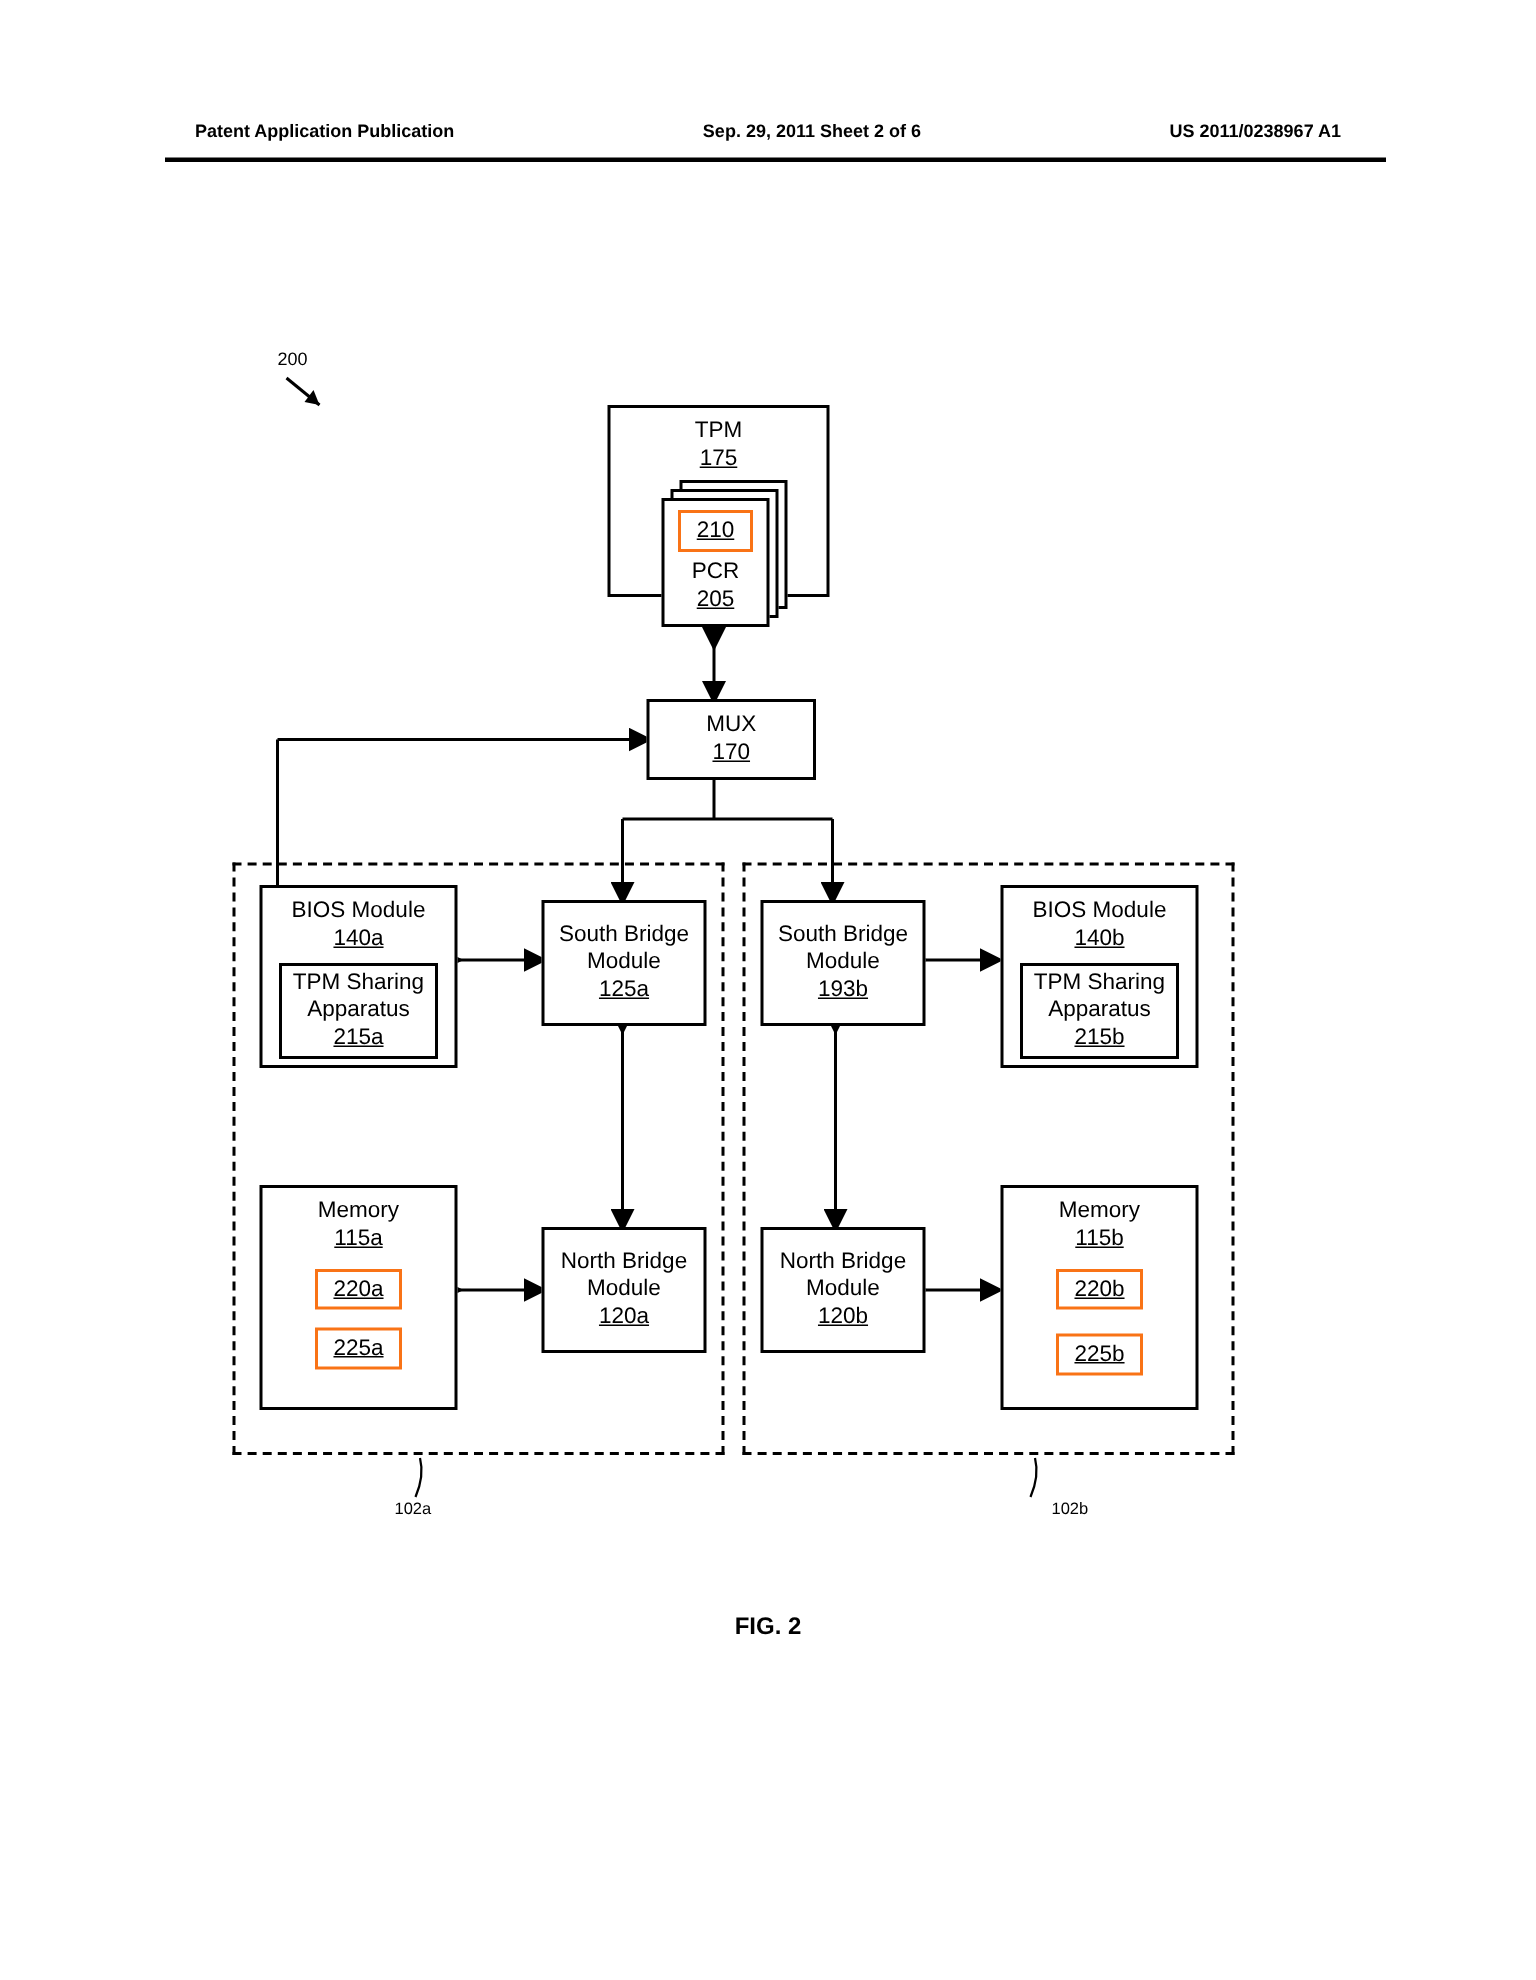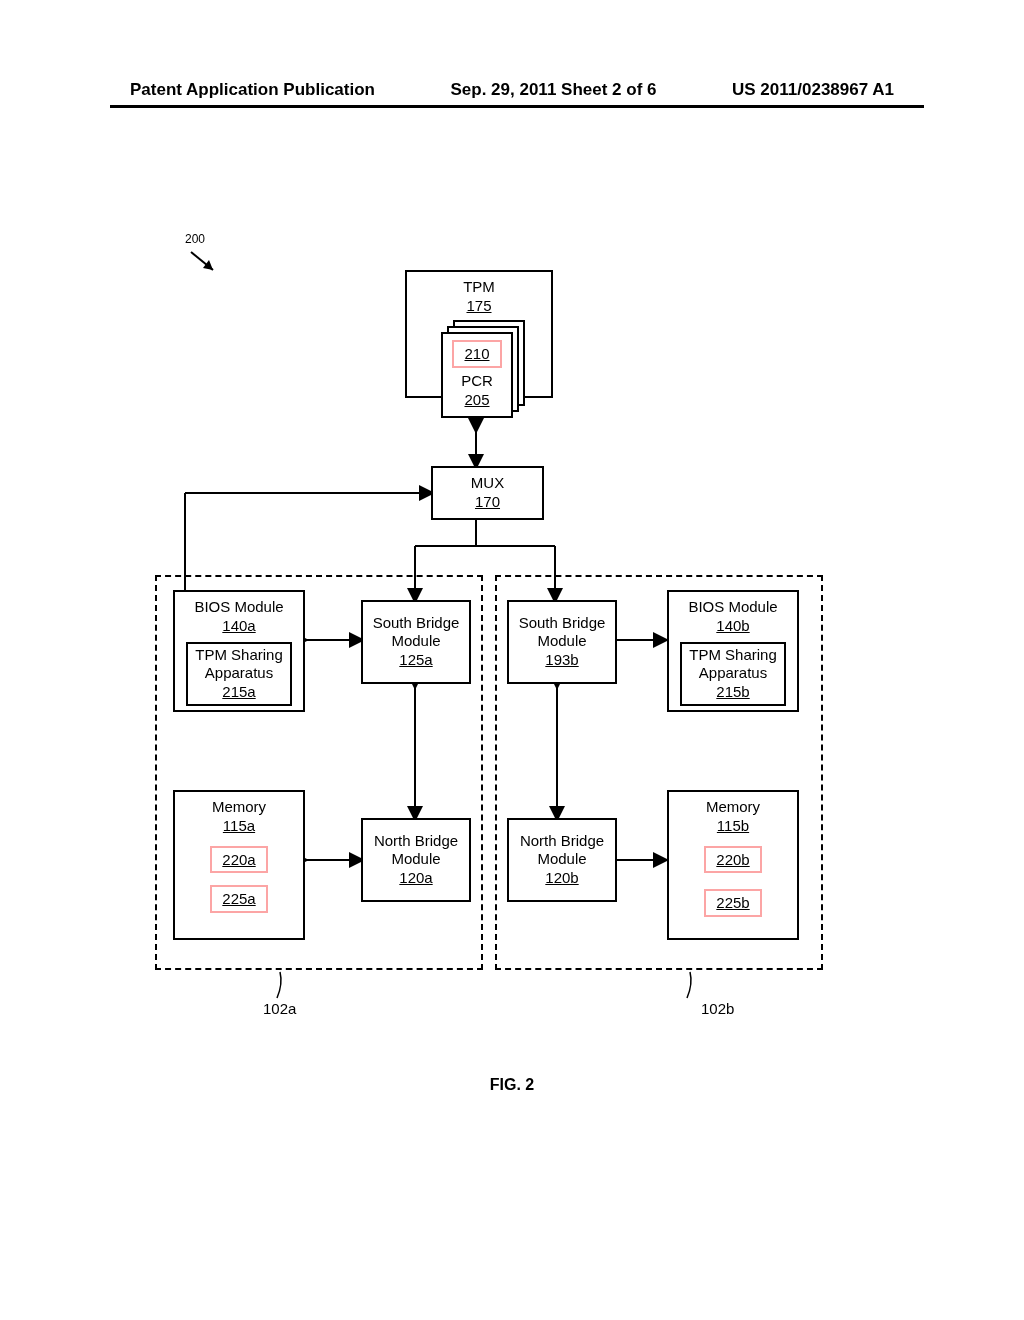--- a/index.html
+++ b/index.html
@@ -16,21 +16,21 @@
     inset: 0;
   }
   .header {
     position: absolute;
     top: 80px;
     left: 0;
     right: 0;
     display: flex;
     justify-content: space-between;
     padding: 0 130px 0 130px;
-    font-size: 17px;
+    font-size: 12px;
     font-weight: bold;
   }
   .header-rule {
     position: absolute;
     top: 105px;
     left: 110px;
     right: 100px;
     height: 3px;
     background: #000;
   }
@@ -68,36 +68,36 @@
   .pcr-stack .layer {
     position: absolute;
     border: 2px solid #000;
     background: #fff;
   }
   .dashed-zone {
     position: absolute;
     border: 2.5px dashed #000;
   }
   .inner {
-    border: 2px solid #fca5a5;
+    border: 2px solid #f97316;
     padding: 2px 10px;
     margin-top: 4px;
   }
   .fig-caption {
     position: absolute;
     top: 1076px;
     left: 0;
     right: 0;
     text-align: center;
     font-size: 16px;
     font-weight: bold;
   }
   .zone-label {
     position: absolute;
-    font-size: 15px;
+    font-size: 11px;
   }
   svg.connectors {
     position: absolute;
     inset: 0;
     width: 100%;
     height: 100%;
     pointer-events: none;
   }
 </style>
 </head>

